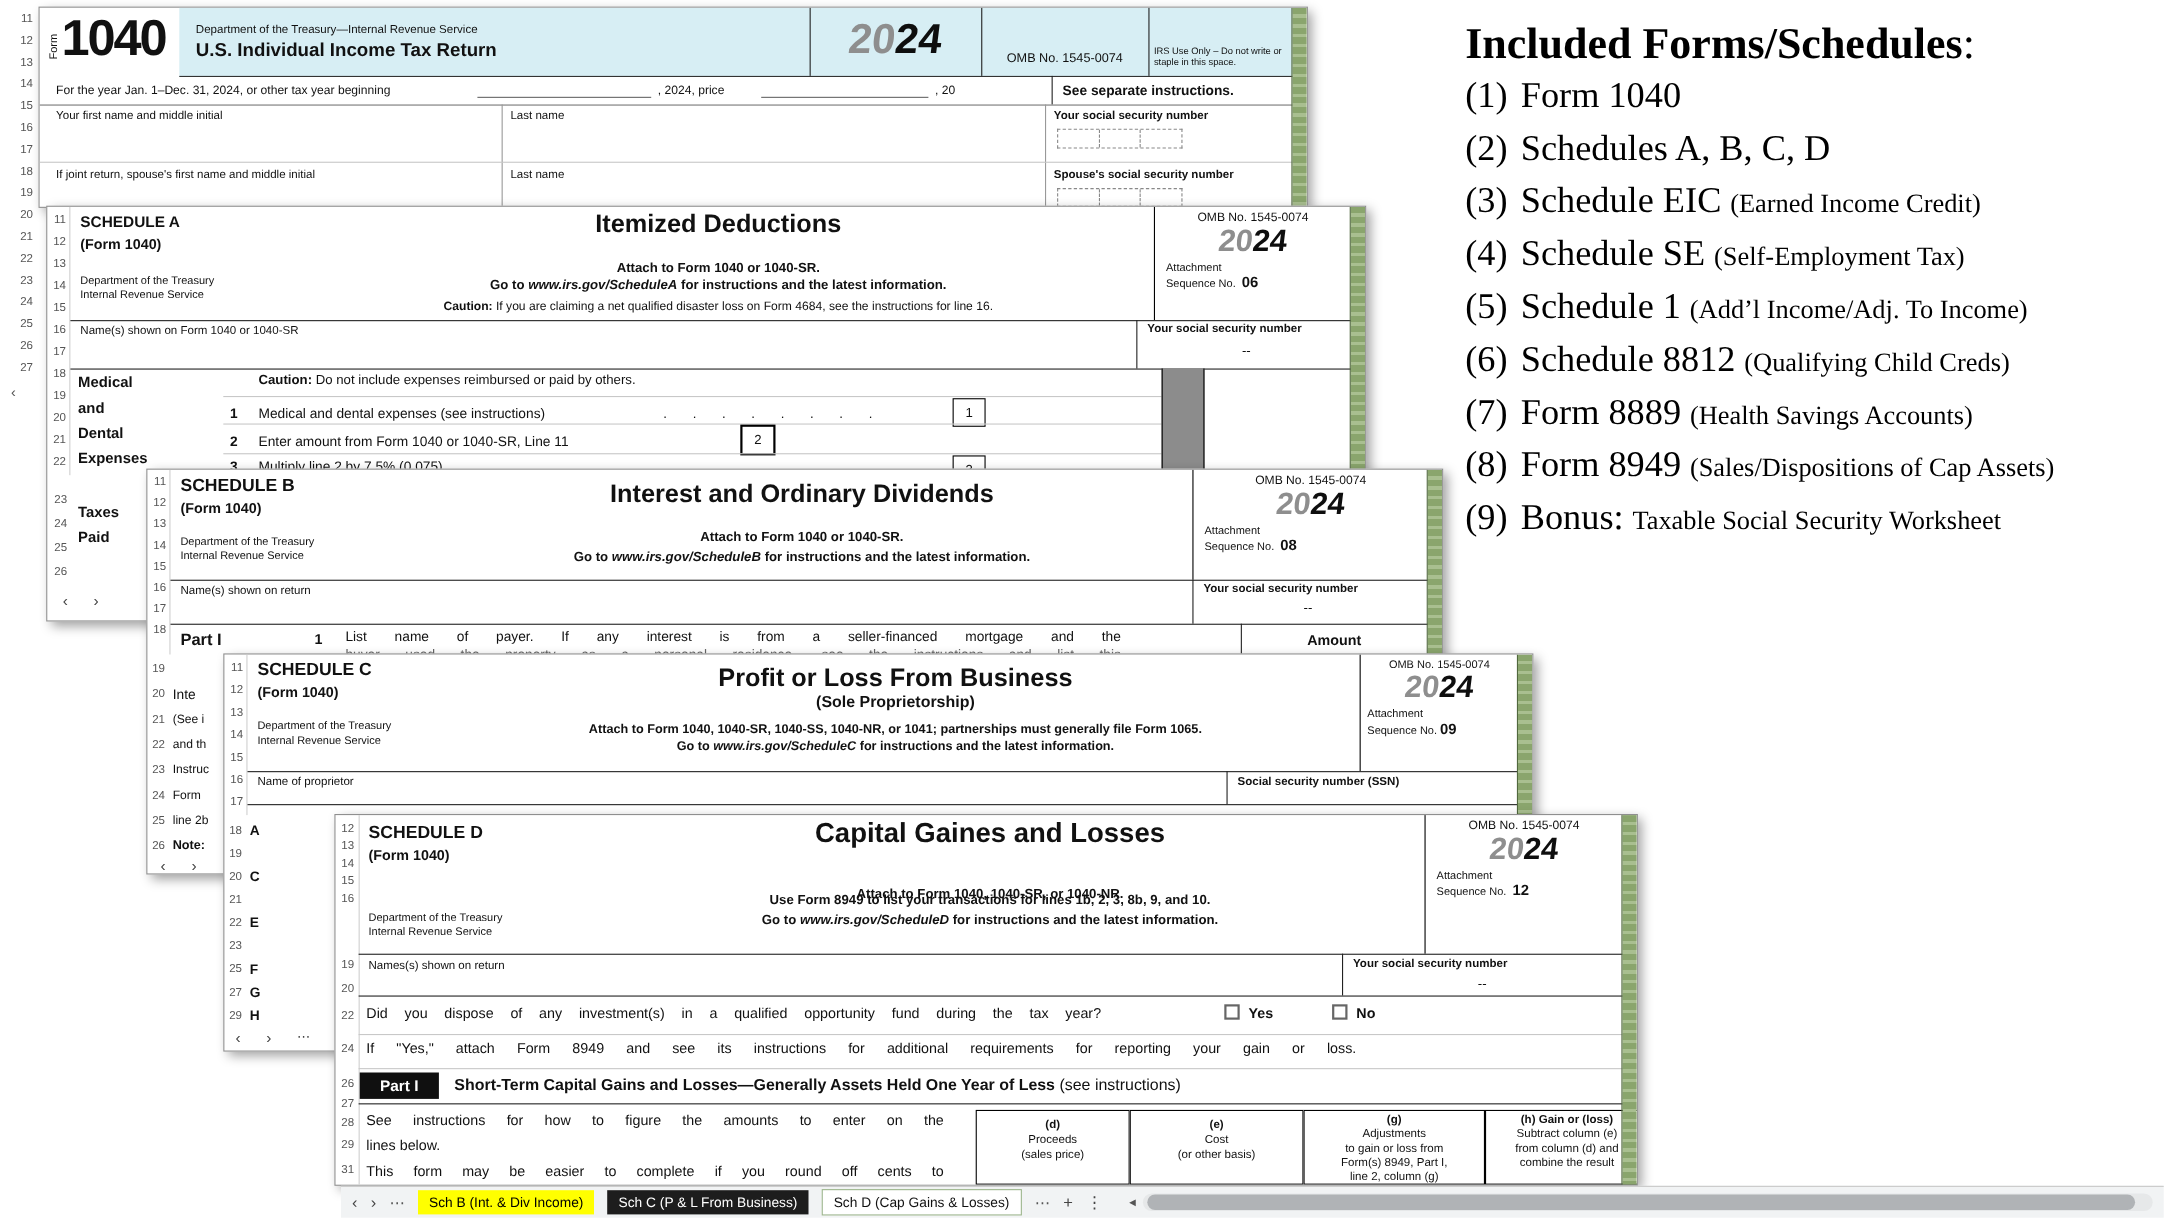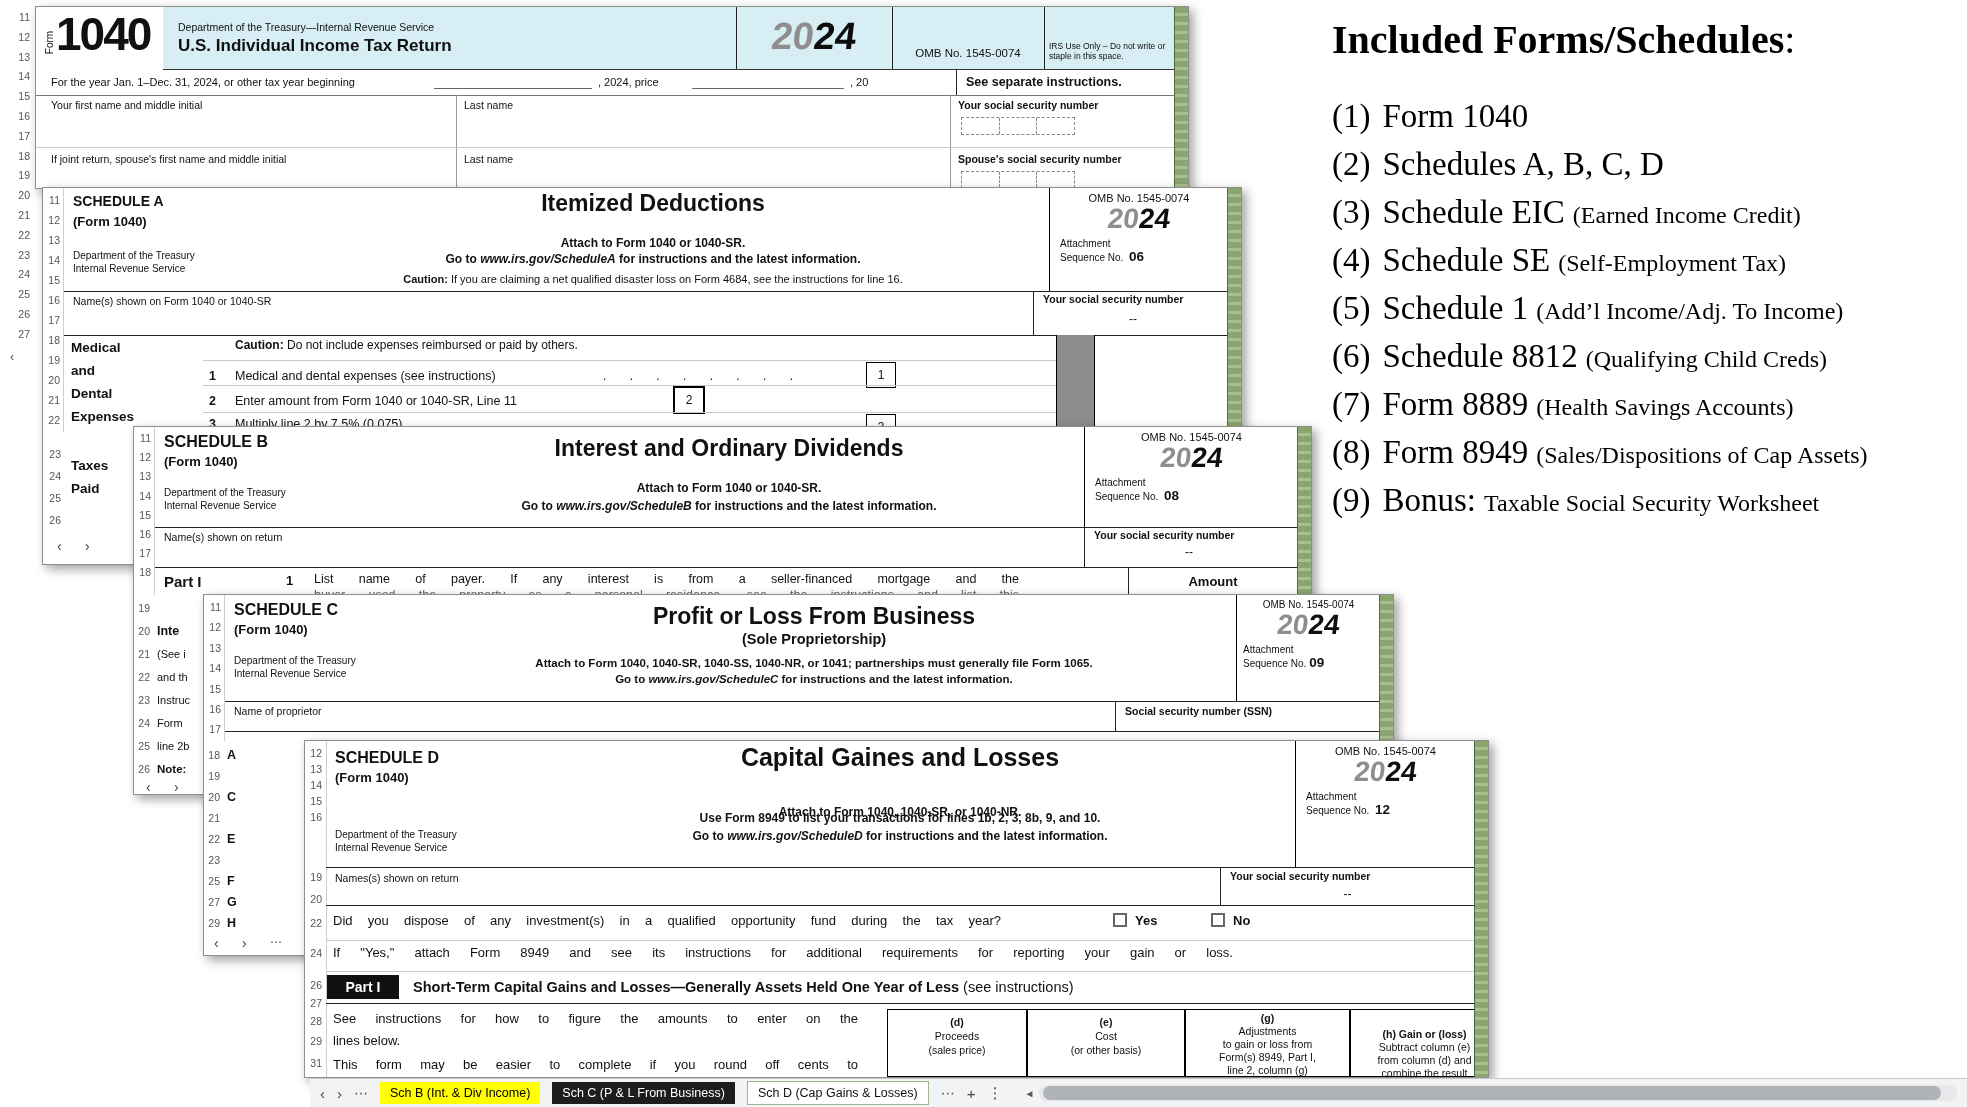--- a/index.html
+++ b/index.html
@@ -64,21 +64,21 @@
   .schD .rc span:nth-of-type(9){top:206px}.schD .rc span:nth-of-type(10){top:238px}
   .schD .rc span:nth-of-type(11){top:256px}.schD .rc span:nth-of-type(12){top:274px}
   .schD .rc span:nth-of-type(13){top:294px}.schD .rc span:nth-of-type(14){top:316px}
 
   .srows{position:absolute;left:0}
   .srows div{display:flex;align-items:center}
   .srows .rn{width:16px;text-align:right;font-size:10.5px;color:#555;margin-right:7px;flex:none}
   .srows .frag{font-size:11px;white-space:nowrap}
   .schB .srows{top:169px;width:68px}
   .schB .srows div{height:23px}
-  .schB .srows div:nth-of-type(2) .frag{font-weight:bold;font-size:12.5px}
+  .schB .srows div:nth-of-type(2) .frag{font-weight:normal;font-size:12.5px}
   .schB .srows div:nth-of-type(8) .frag{font-weight:bold;font-size:11.5px}
   .schC .srows{top:149px;width:99px}
   .schC .srows div{height:21px}
   .schC .srows .frag{font-weight:bold;font-size:12.5px}
 
   .part1box{position:absolute;background:#101010;color:#fff;font-weight:bold;font-size:14px;
     display:flex;align-items:center;justify-content:center}
   .tcell{position:absolute;border:1px solid #000;box-sizing:border-box;text-align:center;font-size:10.5px;line-height:14px;padding-top:5px;background:#fff}
   .tcell .ln1{font-weight:bold}
 
@@ -93,21 +93,21 @@
   .tab-light{background:#fff;color:#111;border:1px solid #9cb58c}
   .scroll{flex:1;display:flex;align-items:center;gap:5px;margin:0 10px}
   .scroll-arrow{font-size:10px;color:#555}
   .scroll-track{flex:1;height:16px;background:#e6e8e9;border-radius:8px;position:relative}
   .scroll-thumb{position:absolute;left:4px;right:16px;top:1px;height:14px;background:#b0b3b6;border-radius:7px}
 
   
   .right-panel{position:absolute;left:1332px;top:16px;width:630px;font-family:"Liberation Serif", serif;color:#000}
   .rp-title{font-size:40px;font-weight:bold;white-space:nowrap}
   .rp-title .colon{font-weight:normal}
-  .rp-list{margin-top:31px}
+  .rp-list{margin-top:2px}
   .rp-item{font-size:33px;line-height:45px;white-space:nowrap}
   .rp-num{margin-right:12px}
   .rp-note{font-size:24px;margin-left:8px}
 </style>
 </head>
 <body>
 
 <div class="rail">
 
 <span>11</span>
@@ -488,21 +488,21 @@
       <div>Cost</div>
       <div>(or other basis)</div>
   </div>
   <div class="tcell" style="left:880px;top:268px;width:165px;height:68px;padding-top:2px;line-height:13px">
     <div class="ln1">(g)</div>
       <div>Adjustments</div>
       <div>to gain or loss from</div>
       <div>Form(s) 8949, Part I,</div>
       <div>line 2, column (g)</div>
   </div>
-  <div class="tcell" style="left:1045px;top:268px;width:149px;height:68px;padding-top:18px;line-height:13px">
+  <div class="tcell" style="left:1045px;top:268px;width:149px;height:68px;padding-top:2px;line-height:13px">
     <div class="ln1">(h) Gain or (loss)</div>
       <div>Subtract column (e)</div>
       <div>from column (d) and</div>
       <div>combine the result</div>
   </div>
 
   <div class="gstrip"></div>
 </section>
 
 <div class="tabbar">

